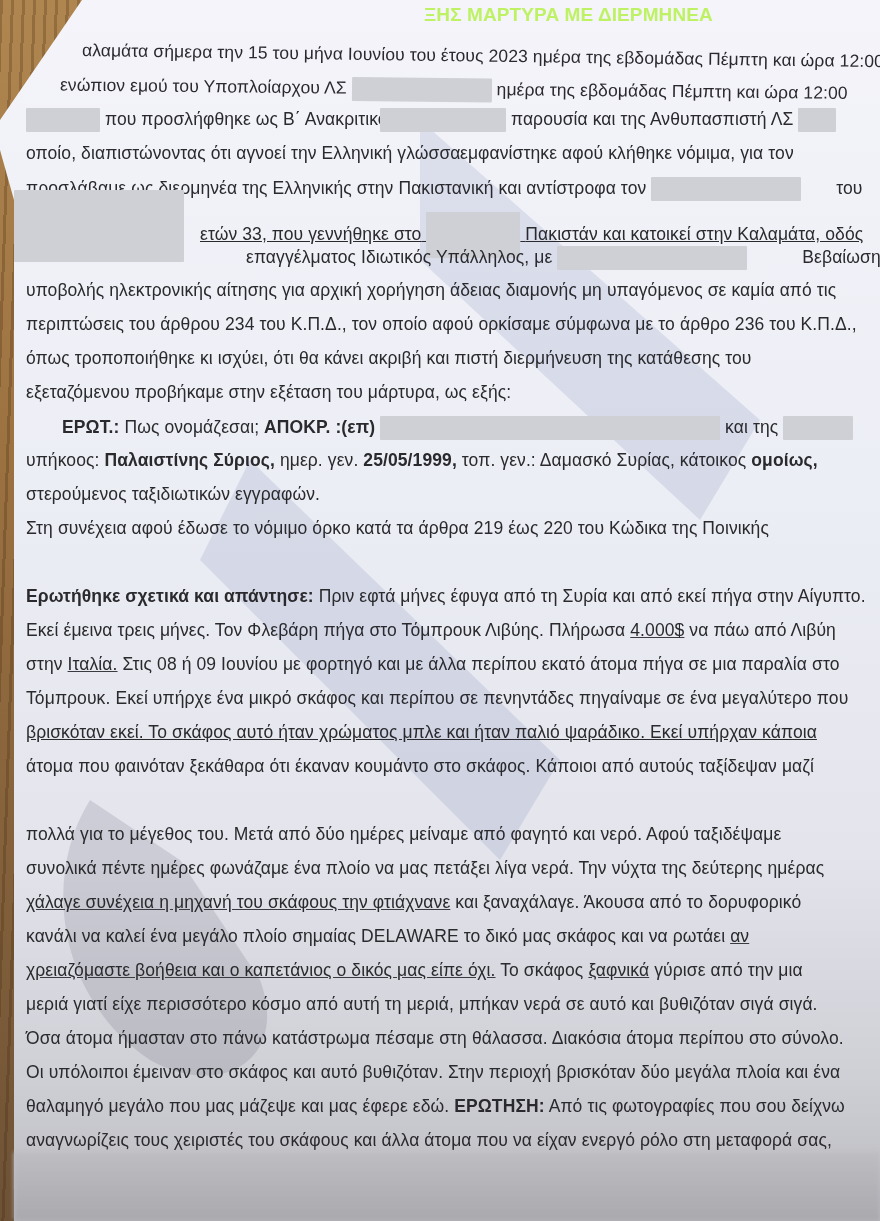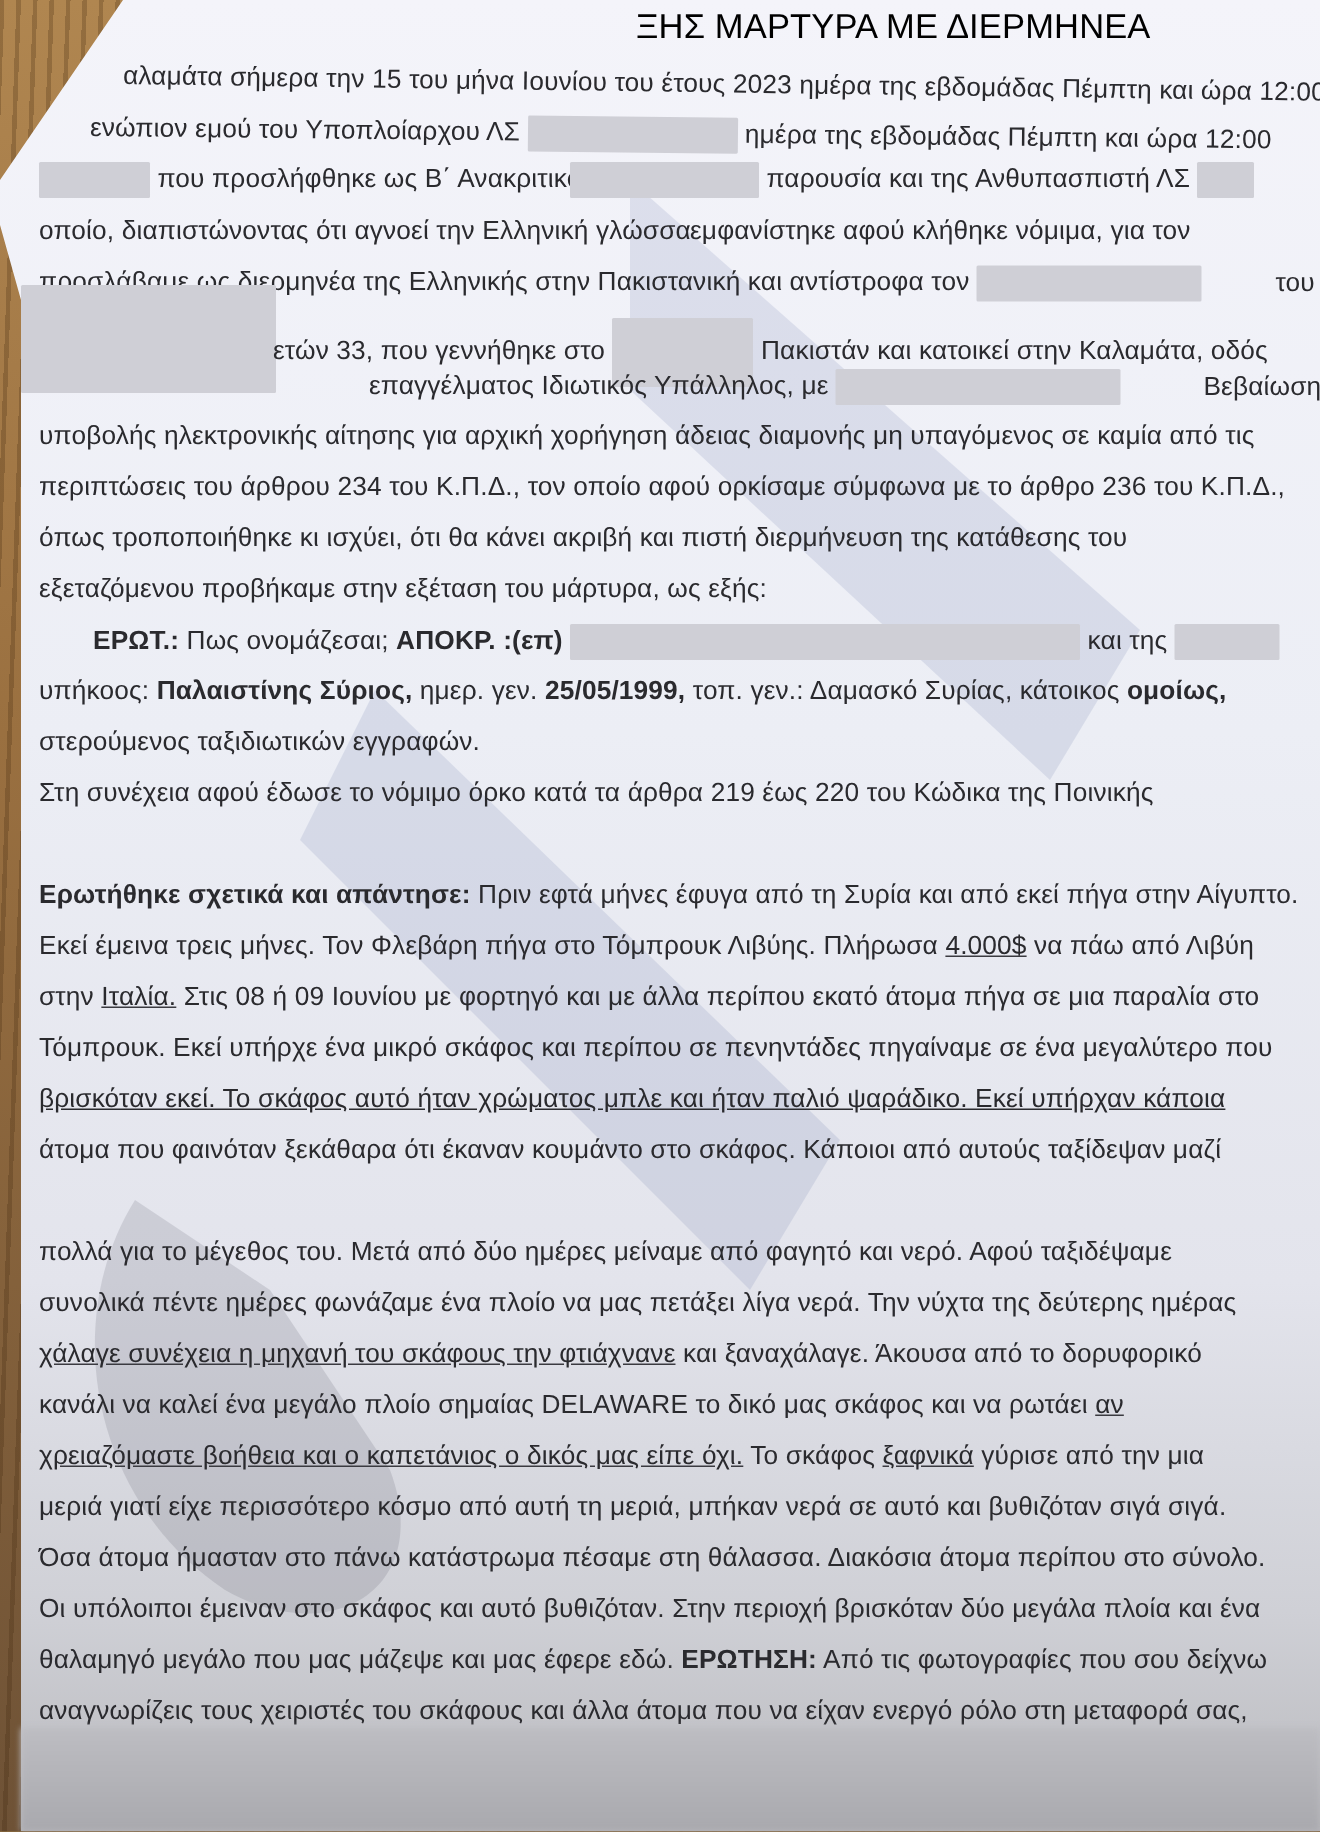--- a/index.html
+++ b/index.html
@@ -20,21 +20,21 @@
     clip-path: polygon(82px 0, 880px 0, 880px 1221px, 14px 1221px, 14px 200px, 0 150px, 0 120px);
   }
   .watermark {
     position:absolute; left:0; top:0; width:880px; height:1221px; pointer-events:none; opacity:.14;
   }
   .lines {
     position:absolute; left:0; top:0; width:880px; height:1221px;
     font-size:17.5px; color:#2a2a2e; letter-spacing:0.1px;
   }
   .ln { position:absolute; white-space:nowrap; }
-  .title { font-weight:normal; font-size:23px; color:#000000; }
+  .title { font-weight:bold; font-size:19px; color:#bef264; }
   .redact { display:inline-block; background:#cfcfd6; height:24px; vertical-align:middle; border-radius:1px; }
   .b { font-weight:bold; }
   .u { text-decoration:underline; text-decoration-color:#3a3a40; }
   .bottom-blur {
     position:absolute; left:14px; top:1152px; width:866px; height:69px;
     background:linear-gradient(180deg, #bdbdc2, #a9a9ae); filter:blur(2px);
   }
 </style>
 </head>
 <body>
@@ -71,28 +71,28 @@
   </div>
 
   <div class="ln" style="left:26px; top:143px;">
     <span>οποίο, διαπιστώνοντας ότι αγνοεί την Ελληνική γλώσσα</span>
   </div>
   <div class="ln" style="left:460px; top:143px;">εμφανίστηκε αφού κλήθηκε νόμιμα, για τον</div>
 
   <div class="ln" style="left:26px; top:177px;">
     <span>προσλάβαμε ως διερμηνέα της Ελληνικής στην Πακιστανική και αντίστροφα τον</span>
     <span class="redact" style="width:150px;"></span>
-    <span style="margin-left:44px;">του</span>
+    <span style="margin-left:30px;">του</span>
   </div>
 
   <div class="ln" style="left:14px; top:190px;">
     <span class="redact" style="width:170px; height:72px;"></span>
   </div>
 
-  <div class="ln" style="left:182px; top:212px;">
+  <div class="ln" style="left:200px; top:212px;text-decoration:underline;">
     <span>ετών 33, που γεννήθηκε στο</span>
     <span class="redact" style="width:94px; height:46px;"></span>
     <span>Πακιστάν και κατοικεί στην Καλαμάτα, οδός</span>
   </div>
 
   <div class="ln" style="left:246px; top:246px;">
     <span>επαγγέλματος Ιδιωτικός Υπάλληλος, με</span>
     <span class="redact" style="width:190px;"></span>
     <span style="margin-left:50px;">Βεβαίωση</span>
   </div>

